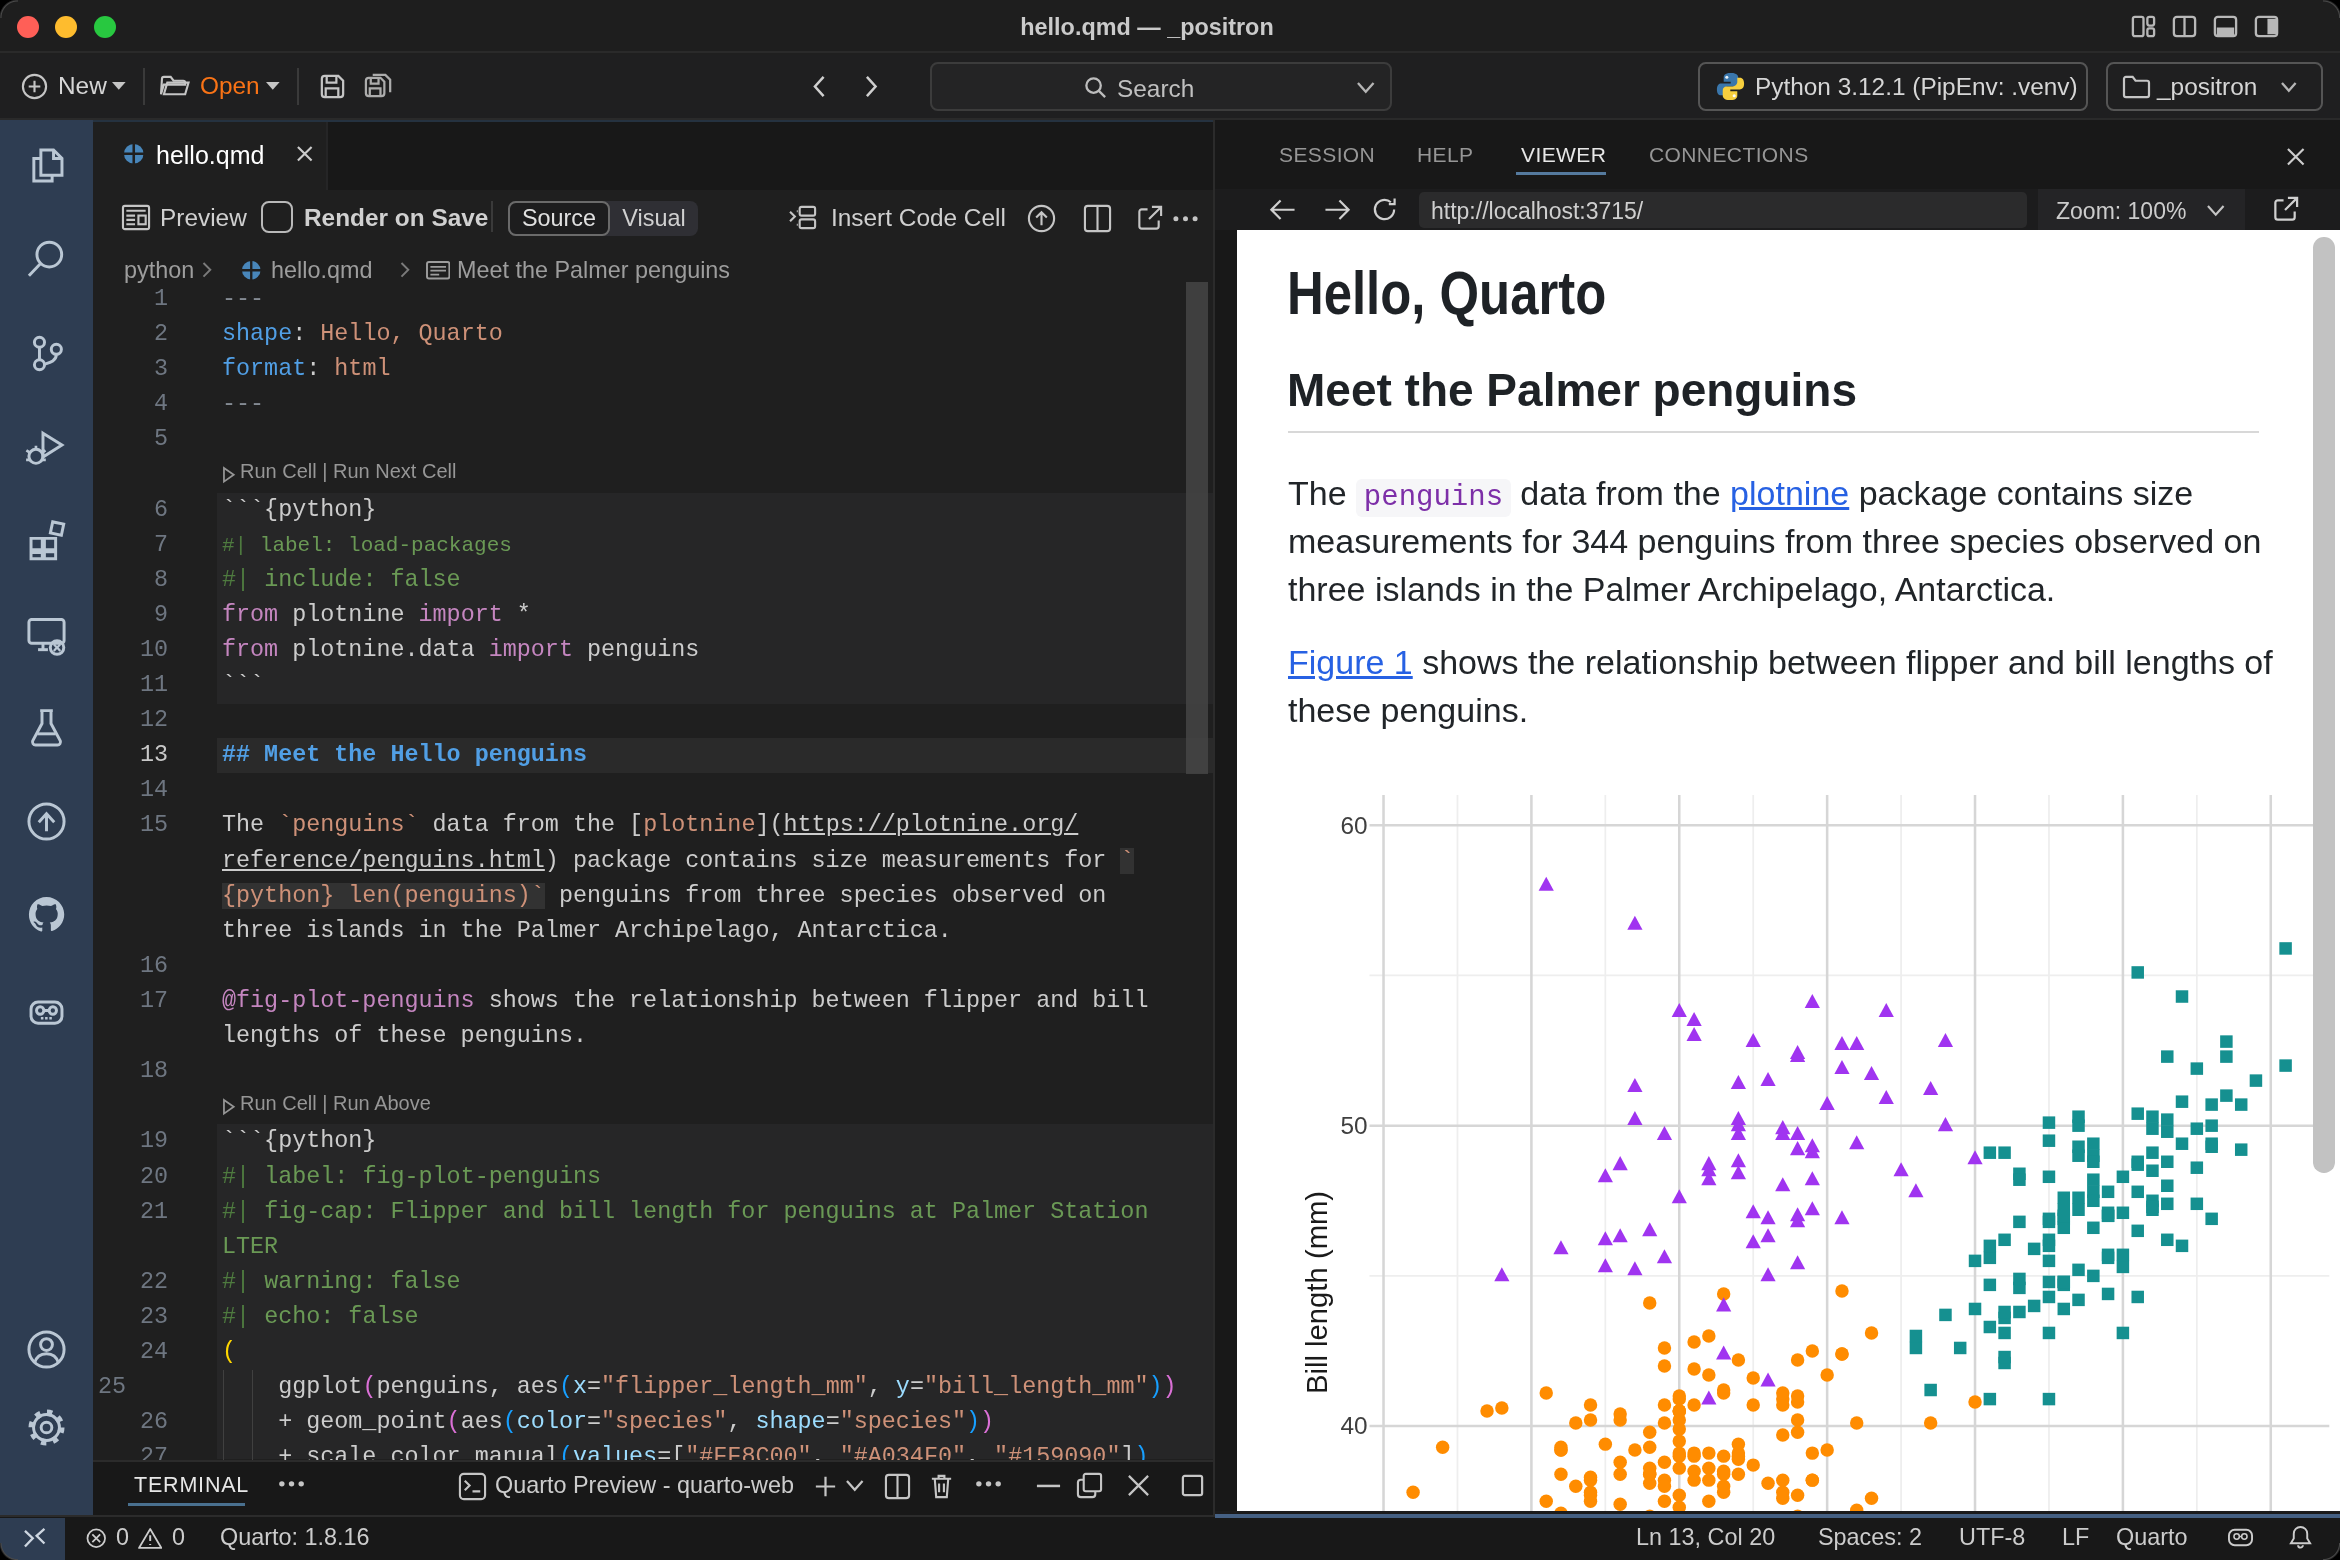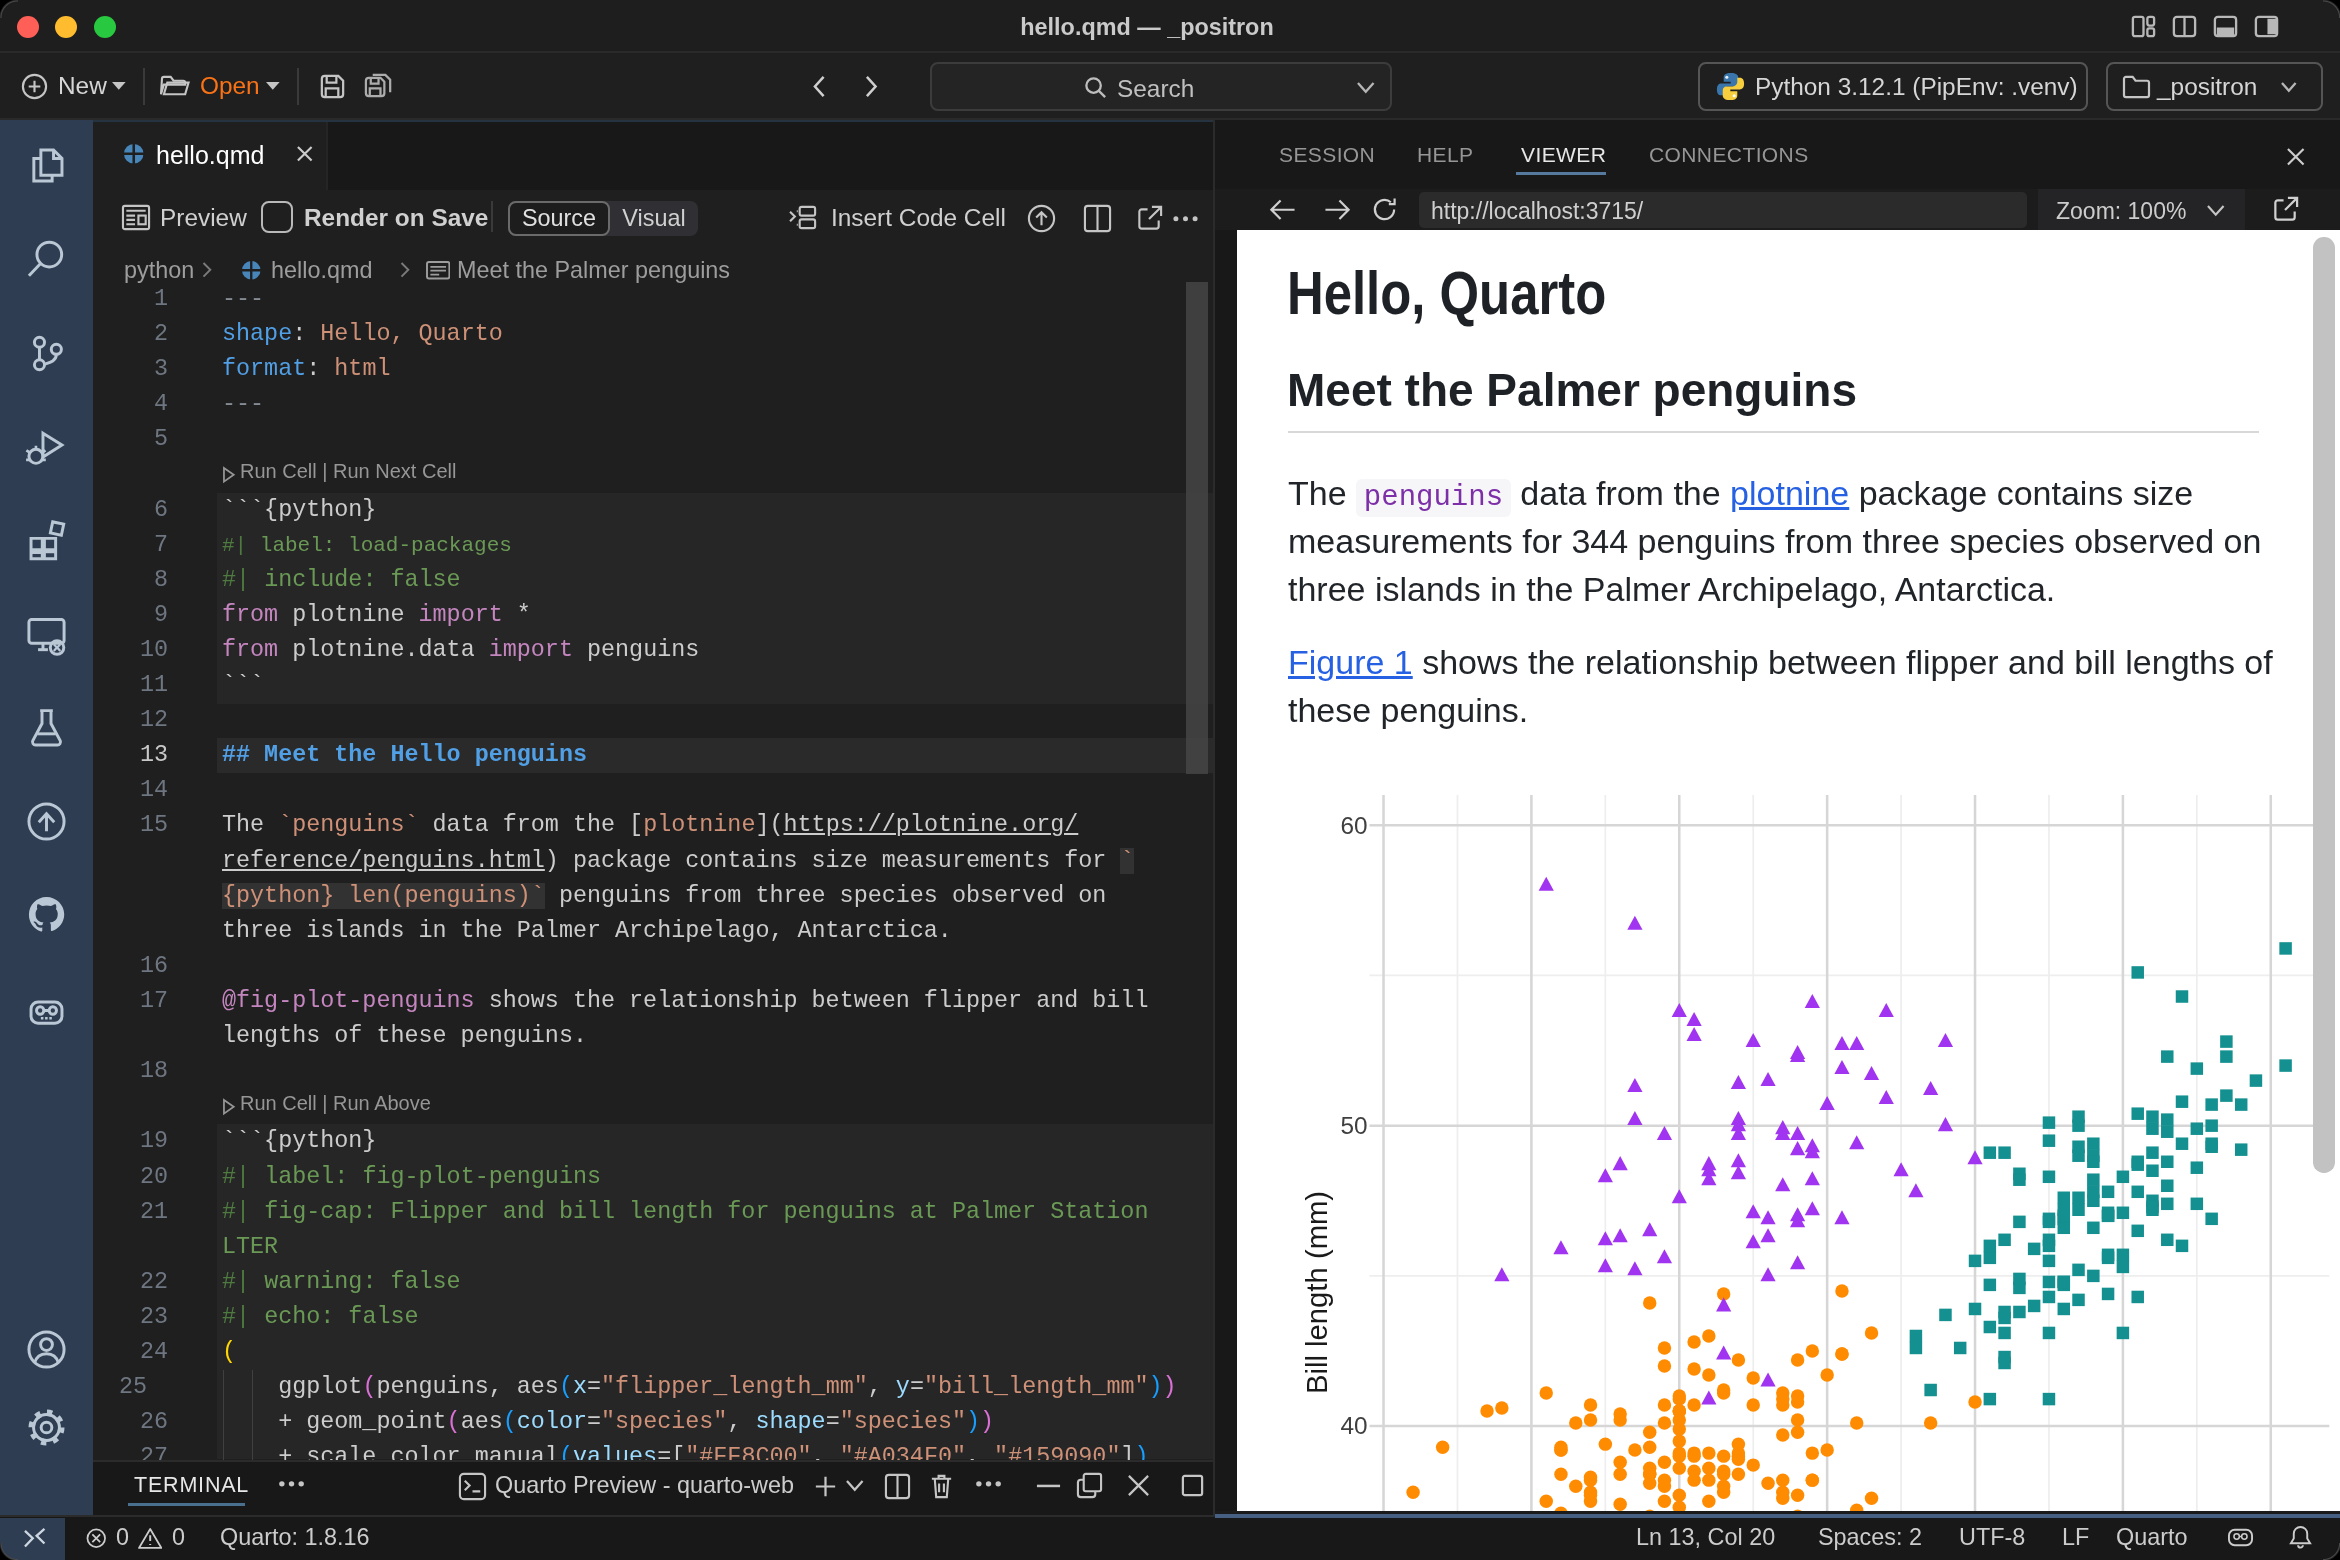--- a/index.html
+++ b/index.html
@@ -236,21 +236,21 @@
 <div class="abs" style="left:98px;top:808px;width:70px;height:35px;line-height:35px;text-align:right;font-family:'Liberation Mono',monospace;font-size:23.4px;color:#6e7681;">15</div>
 <div class="abs" style="left:98px;top:949px;width:70px;height:35px;line-height:35px;text-align:right;font-family:'Liberation Mono',monospace;font-size:23.4px;color:#6e7681;">16</div>
 <div class="abs" style="left:98px;top:984px;width:70px;height:35px;line-height:35px;text-align:right;font-family:'Liberation Mono',monospace;font-size:23.4px;color:#6e7681;">17</div>
 <div class="abs" style="left:98px;top:1054px;width:70px;height:35px;line-height:35px;text-align:right;font-family:'Liberation Mono',monospace;font-size:23.4px;color:#6e7681;">18</div>
 <div class="abs" style="left:98px;top:1124px;width:70px;height:35px;line-height:35px;text-align:right;font-family:'Liberation Mono',monospace;font-size:23.4px;color:#6e7681;">19</div>
 <div class="abs" style="left:98px;top:1160px;width:70px;height:35px;line-height:35px;text-align:right;font-family:'Liberation Mono',monospace;font-size:23.4px;color:#6e7681;">20</div>
 <div class="abs" style="left:98px;top:1195px;width:70px;height:35px;line-height:35px;text-align:right;font-family:'Liberation Mono',monospace;font-size:23.4px;color:#6e7681;">21</div>
 <div class="abs" style="left:98px;top:1265px;width:70px;height:35px;line-height:35px;text-align:right;font-family:'Liberation Mono',monospace;font-size:23.4px;color:#6e7681;">22</div>
 <div class="abs" style="left:98px;top:1300px;width:70px;height:35px;line-height:35px;text-align:right;font-family:'Liberation Mono',monospace;font-size:23.4px;color:#6e7681;">23</div>
 <div class="abs" style="left:98px;top:1335px;width:70px;height:35px;line-height:35px;text-align:right;font-family:'Liberation Mono',monospace;font-size:23.4px;color:#6e7681;">24</div>
-<div class="abs" style="left:98px;top:1370px;width:70px;height:35px;line-height:35px;text-align:center;font-family:'Liberation Mono',monospace;font-size:23.4px;color:#6e7681;">25</div>
+<div class="abs" style="left:98px;top:1370px;width:70px;height:35px;line-height:35px;text-align:left;font-family:'Liberation Mono',monospace;font-size:23.4px;color:#6e7681;">25</div>
 <div class="abs" style="left:98px;top:1405px;width:70px;height:35px;line-height:35px;text-align:right;font-family:'Liberation Mono',monospace;font-size:23.4px;color:#6e7681;">26</div>
 <div class="abs" style="left:98px;top:1440px;width:70px;height:35px;line-height:35px;text-align:right;font-family:'Liberation Mono',monospace;font-size:23.4px;color:#6e7681;">27</div>
 <div class="abs" style="left:222px;top:282px;height:35px;line-height:35px;font-family:'Liberation Mono',monospace;font-size:23.4px;white-space:pre;"><span style="color:#848b93;">---</span></div>
 <div class="abs" style="left:222px;top:317px;height:35px;line-height:35px;font-family:'Liberation Mono',monospace;font-size:23.4px;white-space:pre;"><span style="color:#519fe5;">shape</span><span style="color:#cccccc;">: </span><span style="color:#ce9178;">Hello, Quarto</span></div>
 <div class="abs" style="left:222px;top:352px;height:35px;line-height:35px;font-family:'Liberation Mono',monospace;font-size:23.4px;white-space:pre;"><span style="color:#519fe5;">format</span><span style="color:#cccccc;">: </span><span style="color:#ce9178;">html</span></div>
 <div class="abs" style="left:222px;top:387px;height:35px;line-height:35px;font-family:'Liberation Mono',monospace;font-size:23.4px;white-space:pre;"><span style="color:#848b93;">---</span></div>
 <div class="abs" style="left:222px;top:493px;height:35px;line-height:35px;font-family:'Liberation Mono',monospace;font-size:23.4px;white-space:pre;"><span style="color:#cccccc;">```{python}</span></div>
 <div class="abs" style="left:222px;top:528px;height:35px;line-height:35px;font-family:'Liberation Mono',monospace;font-size:21px;white-space:pre;"><span style="color:#4e7a3f;">#| </span><span style="color:#6A9955;">label: load-packages</span></div>
 <div class="abs" style="left:222px;top:563px;height:35px;line-height:35px;font-family:'Liberation Mono',monospace;font-size:23.4px;white-space:pre;"><span style="color:#4e7a3f;">#| </span><span style="color:#6A9955;">include: false</span></div>
 <div class="abs" style="left:222px;top:598px;height:35px;line-height:35px;font-family:'Liberation Mono',monospace;font-size:23.4px;white-space:pre;"><span style="color:#c586c0;">from</span><span style="color:#cccccc;"> plotnine </span><span style="color:#c586c0;">import</span><span style="color:#cccccc;"> *</span></div>

